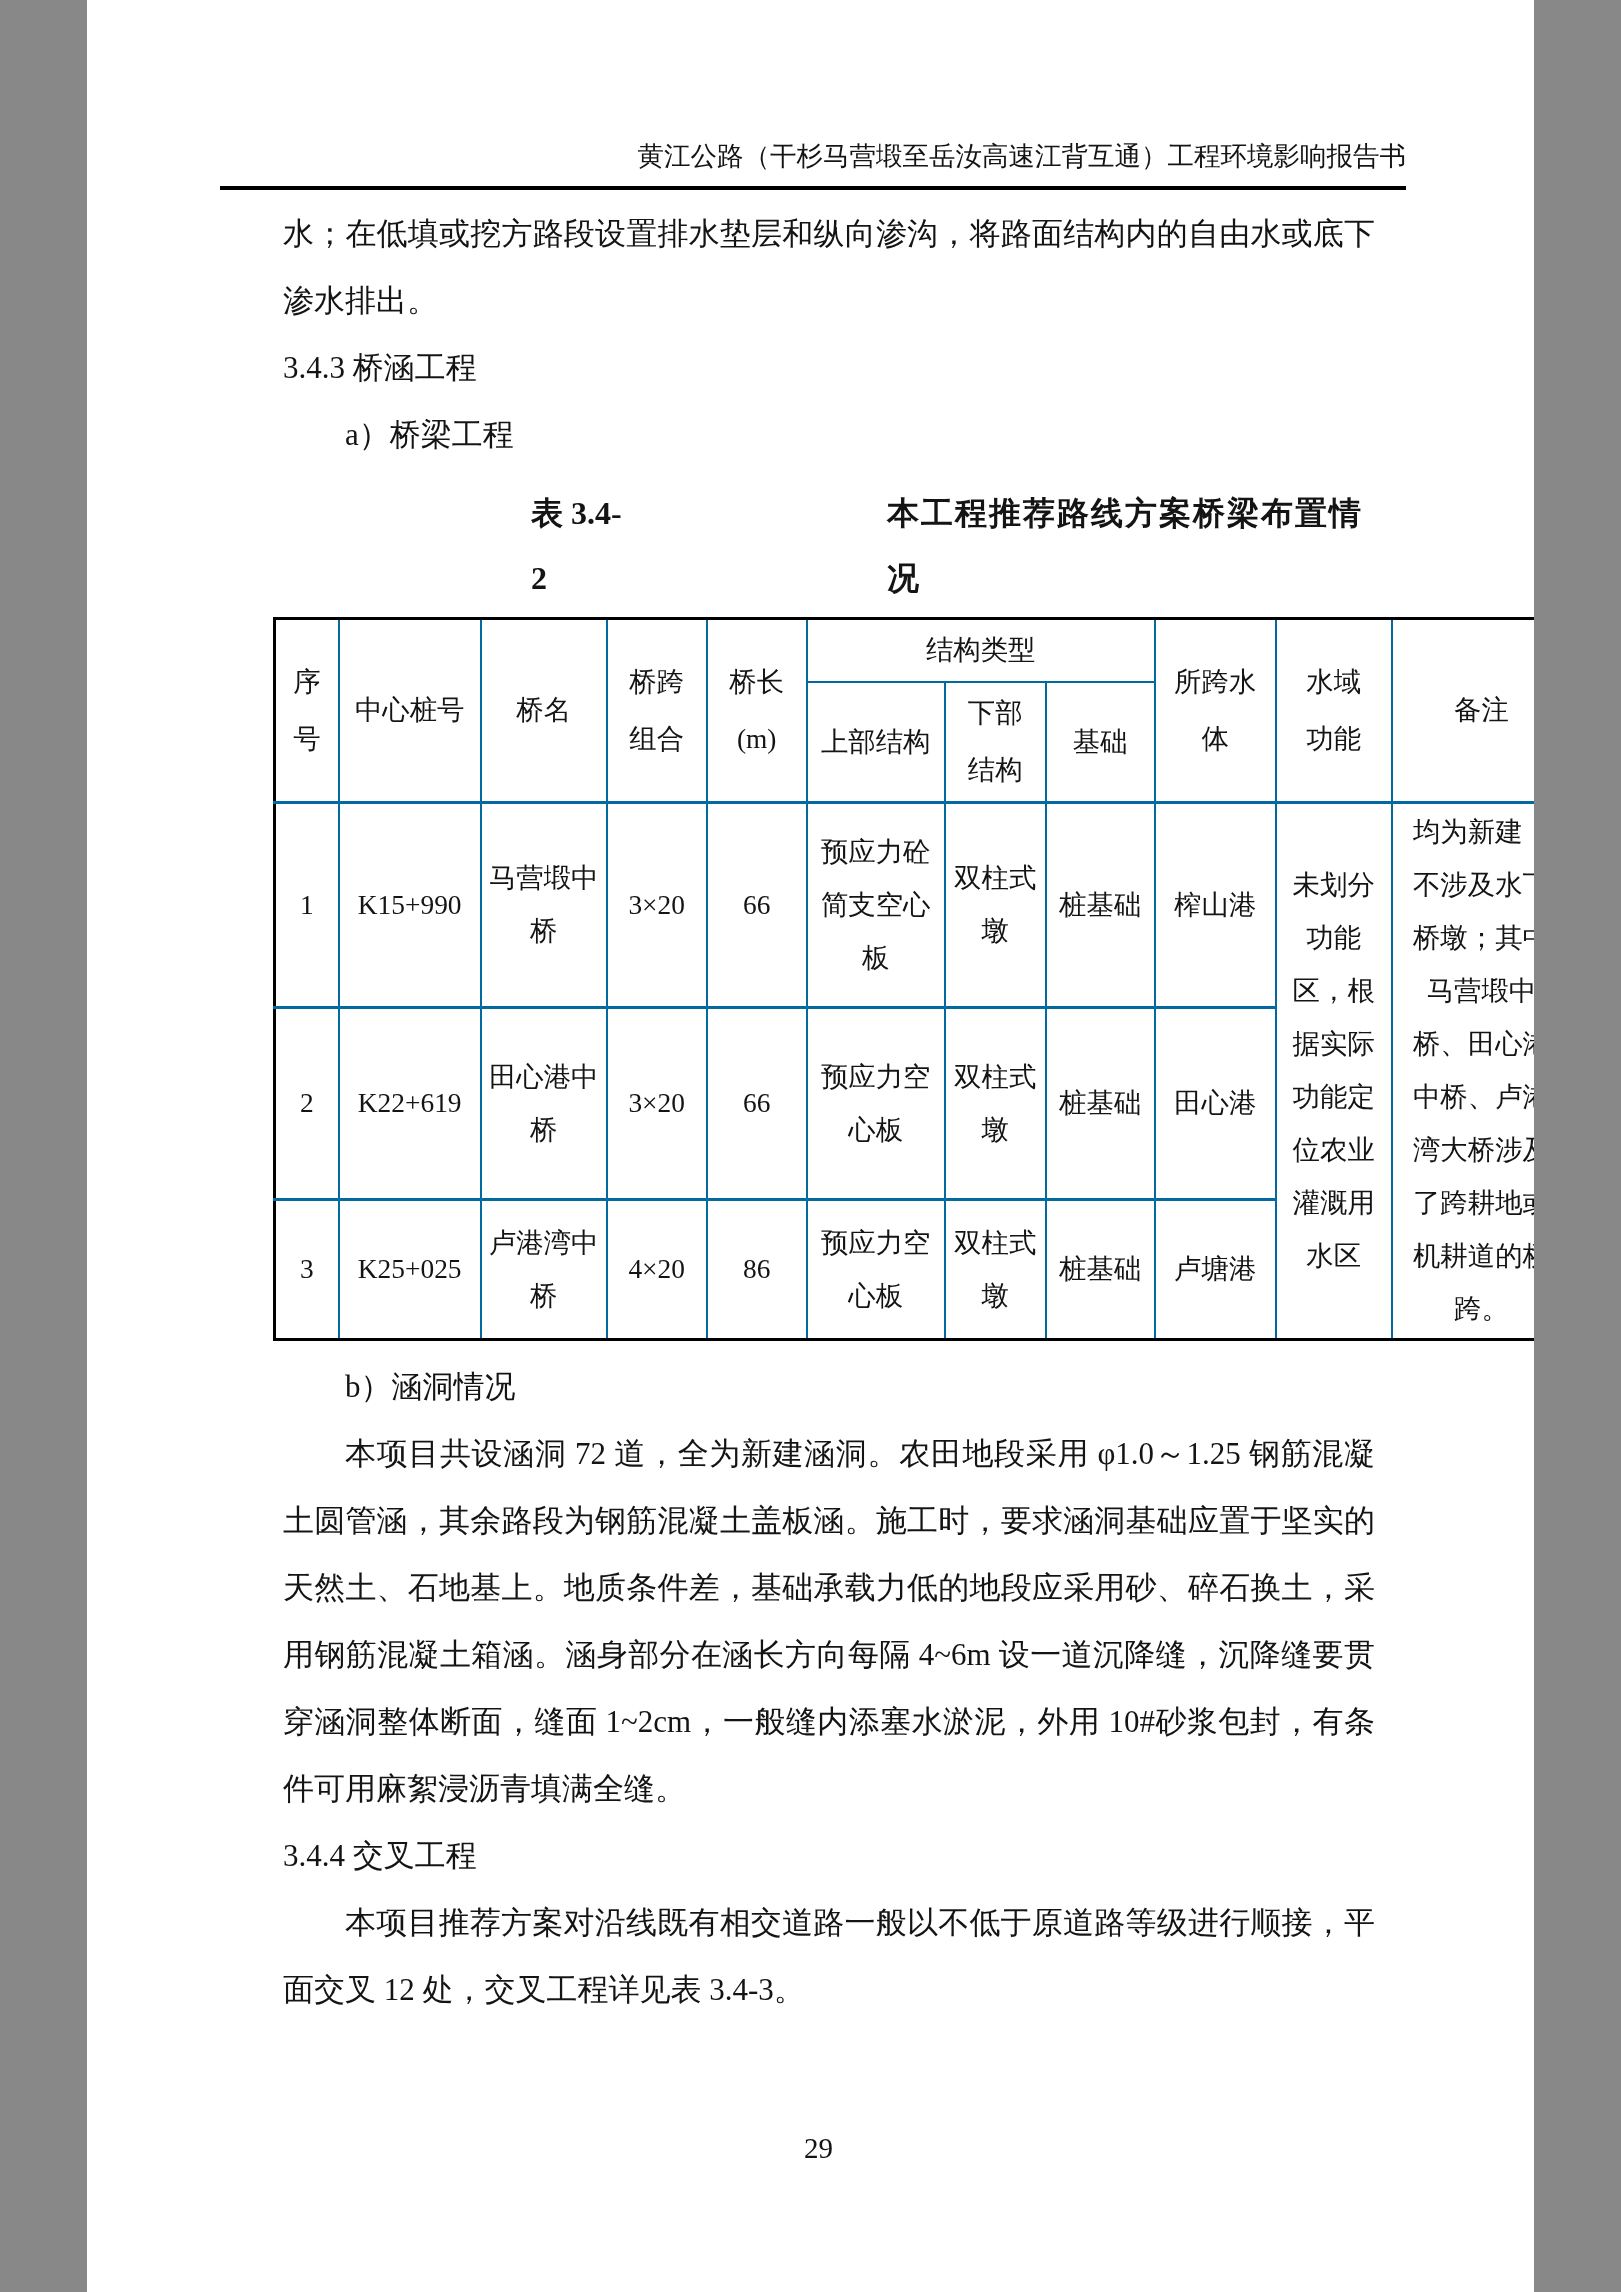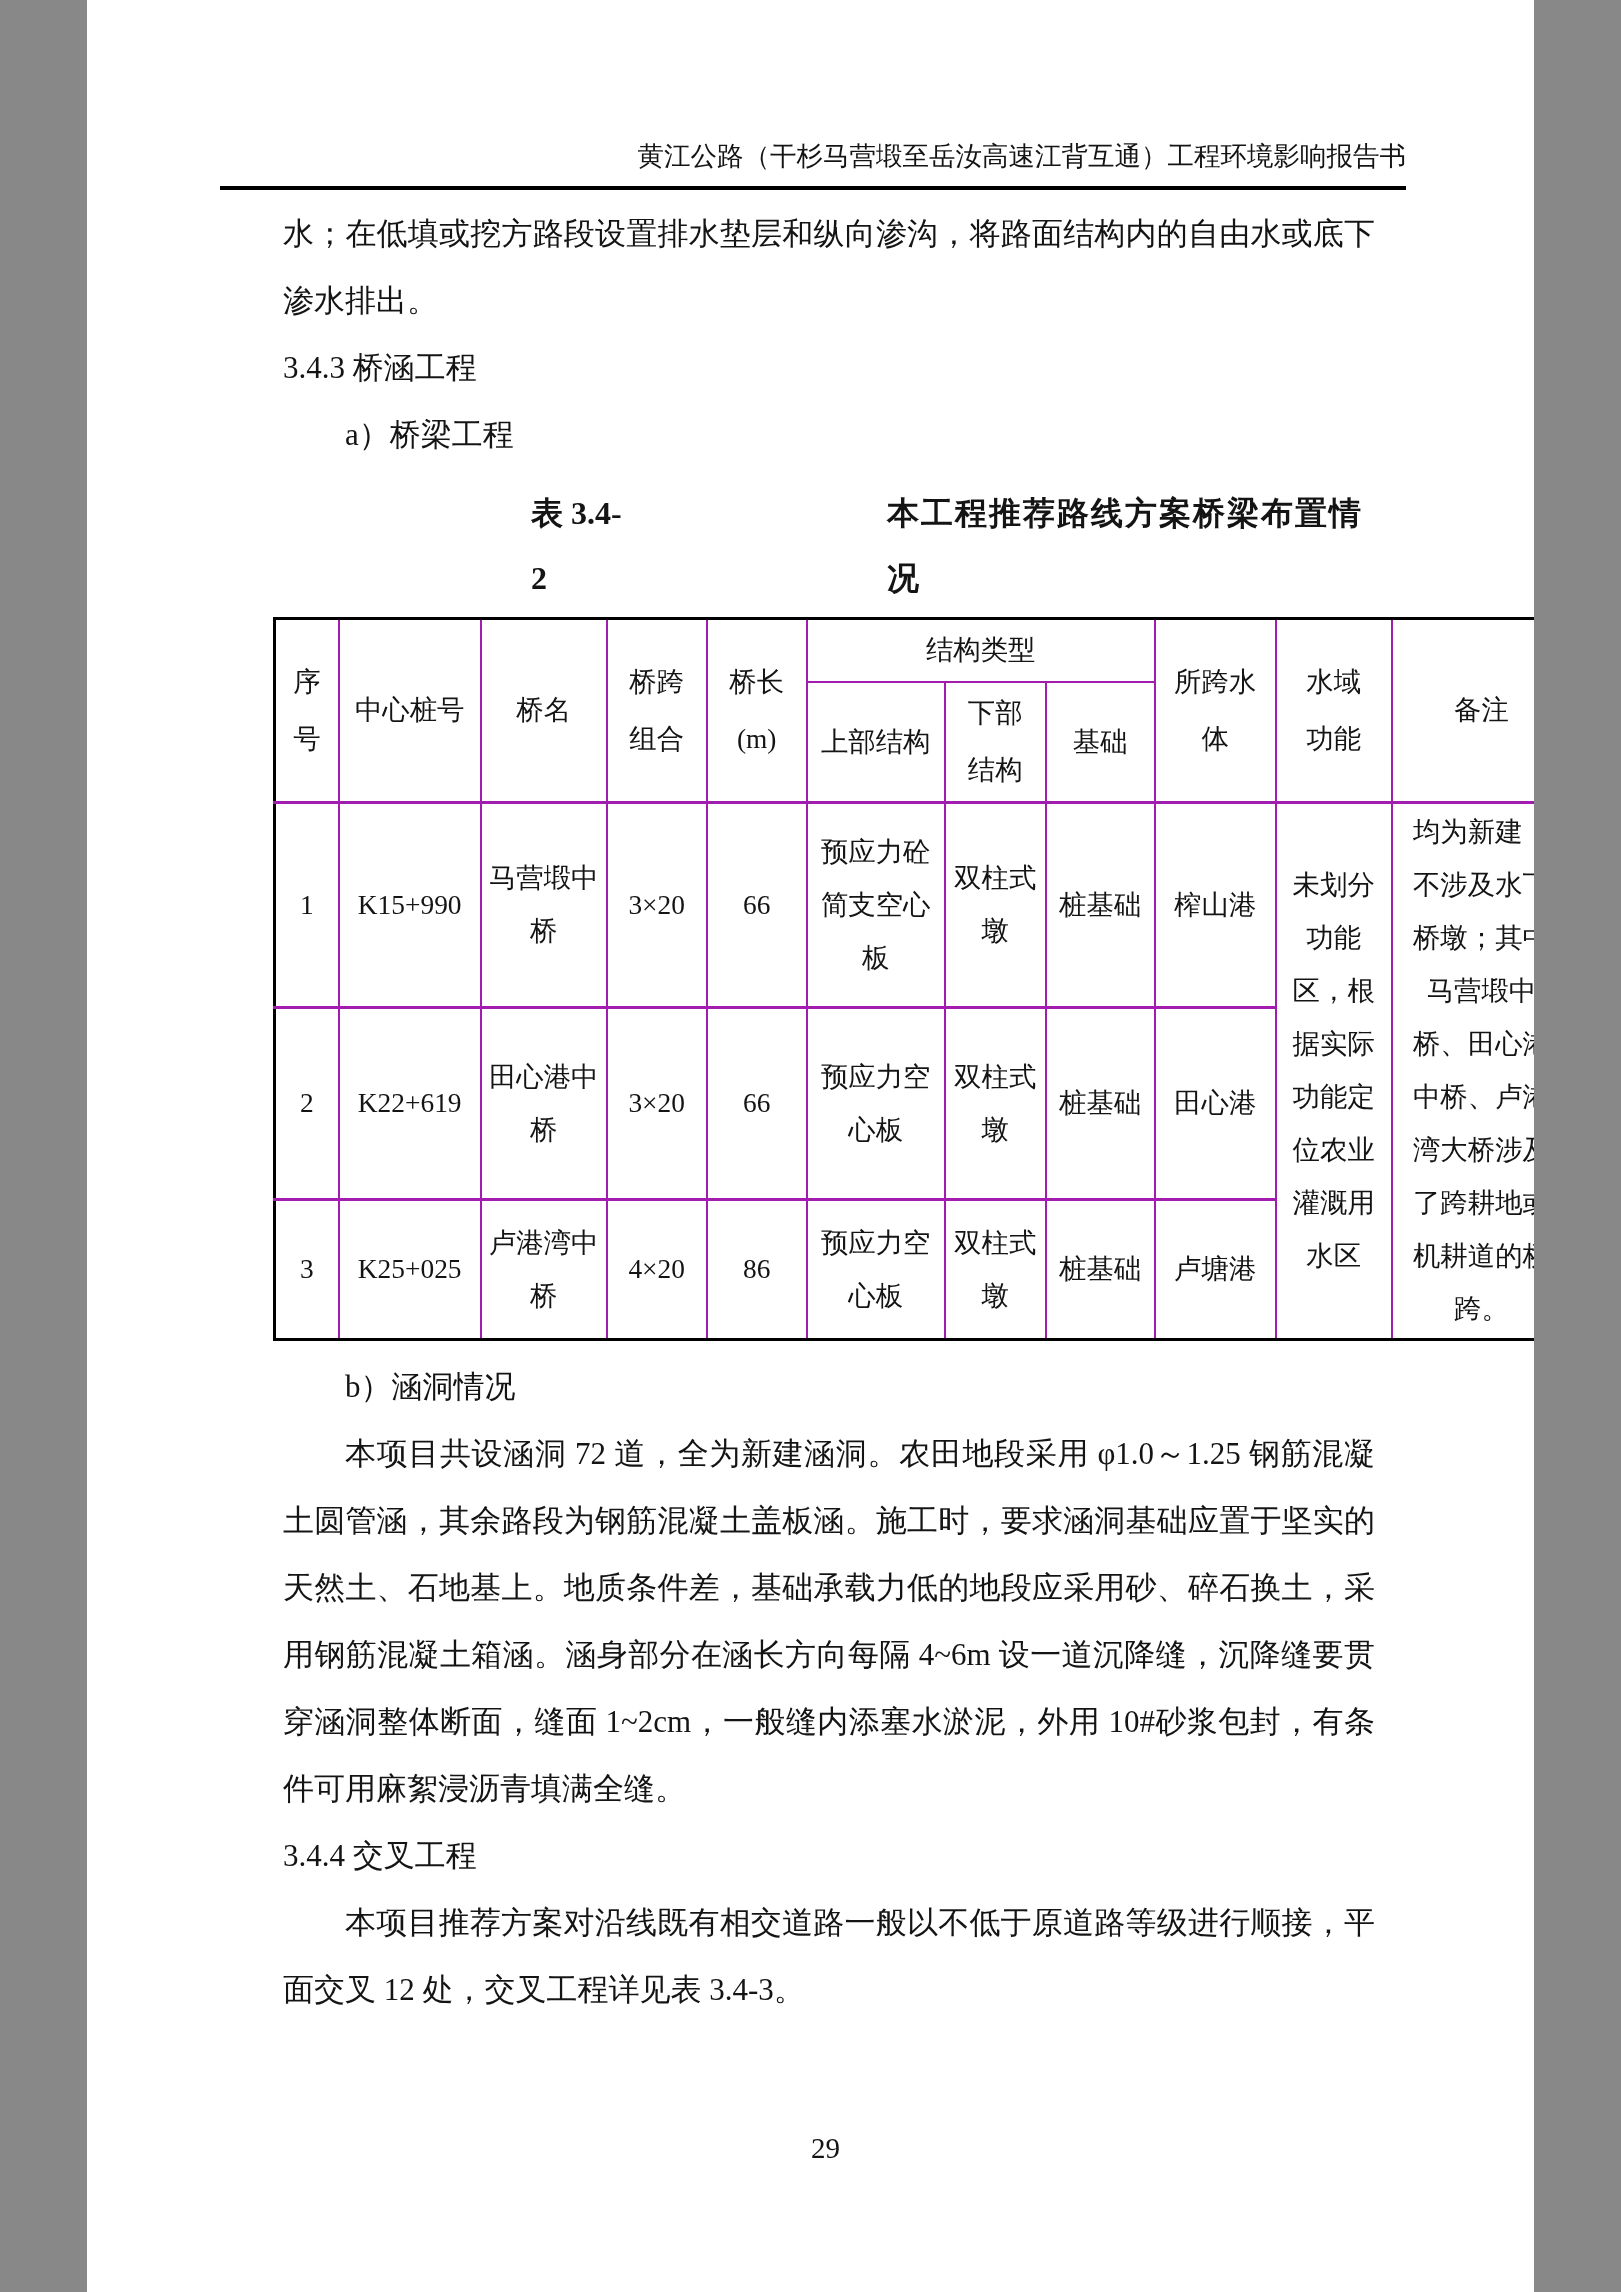--- a/index.html
+++ b/index.html
@@ -49,21 +49,21 @@
   .tbl-caption .cap-label { margin-left: 248px; }
   .tbl-caption .cap-title { margin-left: 214px; letter-spacing: 2px; }
   table.brtable {
     border-collapse: collapse;
     table-layout: fixed;
     width: 1299px;
     margin-left: -9.8px;
     font-size: 27.4px;
   }
   .brtable th, .brtable td {
-    border: 2px solid #a21caf;
+    border: 2px solid #0369a1;
     font-weight: normal;
     text-align: center;
     vertical-align: middle;
     padding: 2px 6.9px;
     line-height: 53px;
     white-space: pre-line;
     overflow: hidden;
     box-sizing: border-box;
   }
   .brtable { border: 3.9px solid #000; }
@@ -71,21 +71,21 @@
   .brtable th { line-height: 57px; }
   tr.hrow1 { height: 55px; }
   tr.hrow2 { height: 90px; }
   tr.drow1 { height: 167px; }
   tr.drow2 { height: 157px; }
   tr.drow3 { height: 114px; }
   .remark-cell { text-align: justify; padding: 2px 11.8px; line-height: 53px; }
   .pagenum {
     position: absolute;
     top: 2132px;
-    left: 15px;
+    left: 8px;
     width: 100%;
     text-align: center;
     font-size: 29px;
   }
 </style>
 </head>
 <body>
 
 <div class="page">
   <div class="content">

